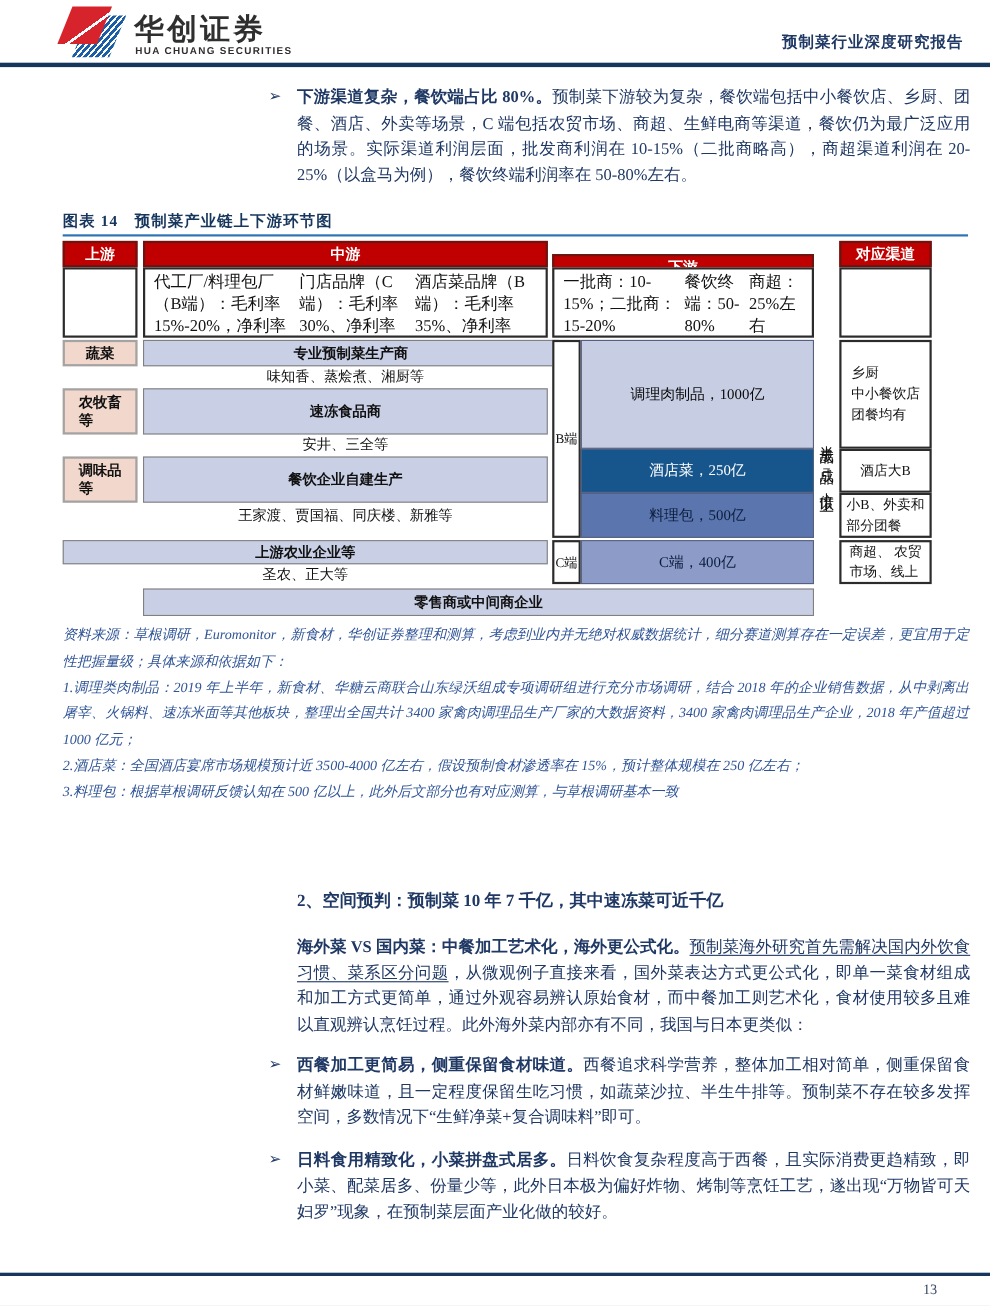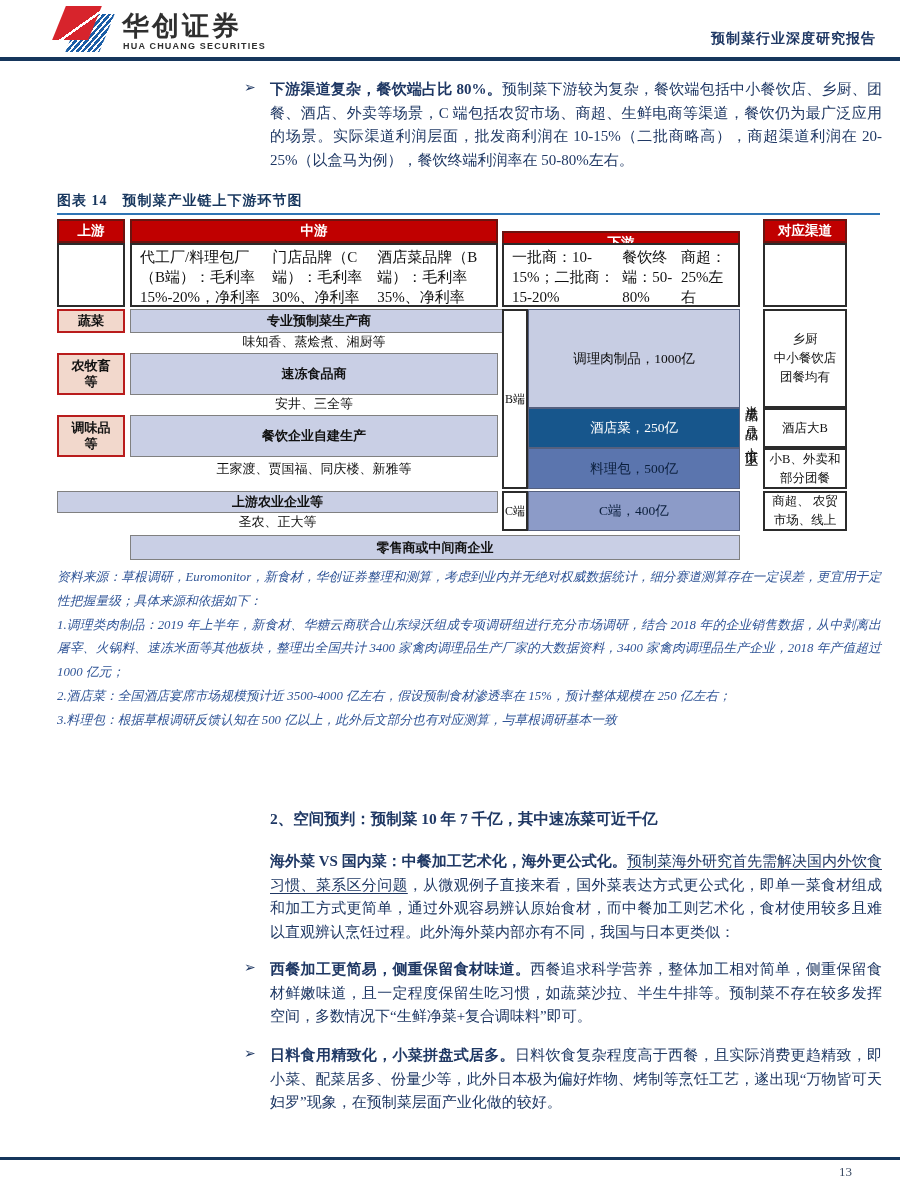--- a/index.html
+++ b/index.html
@@ -22,24 +22,24 @@
         text-align:justify;color:#1f3864;}
   .b-marker{position:absolute;left:244px;width:20px;font-size:14px;color:#1f3864;}
   .bold{font-weight:bold;}
   .uline{text-decoration:underline;text-underline-offset:3px;}
   
   .fig-caption{position:absolute;left:57px;top:192px;font-size:14px;font-weight:bold;color:#17365d;
                letter-spacing:1px;}
   .fig-rule{position:absolute;left:57px;top:213px;width:823px;height:2px;background:#2e74b5;}
   .diagram{position:absolute;left:57px;top:219px;width:790px;height:341px;font-size:13px;color:#111;}
   .dg{position:absolute;box-sizing:border-box;display:flex;align-items:center;justify-content:center;
-      text-align:center;}
+      text-align:left;}
   .hdr{background:#c00000;color:#ffffff;font-weight:bold;border:2px solid #6b1410;font-size:13.5px;}
   .wbox{background:#ffffff;border:2px solid #2b2b2b;}
-  .pink{background:#f2d8cc;border:2px solid #b91c1c;font-weight:bold;line-height:16px;}
+  .pink{background:#f2d8cc;border:2px solid #a3a3a3;font-weight:bold;line-height:16px;}
   .lav{background:#c9cfe5;border:1px solid #808080;font-weight:bold;}
   .plain-ex{background:transparent;}
   .profit{flex-direction:row;align-items:flex-start;justify-content:center;text-align:left;
           padding:2px 8px;line-height:20px;font-size:15px;}
   .blk{border:1px solid #55607f;font-size:13.5px;}
   .pre{white-space:pre-line;}
   .vert{writing-mode:vertical-rl;text-orientation:upright;letter-spacing:2px;font-size:13px;
         line-height:18px;}
   .chan-cell{background:#ffffff;border:2px solid #2b2b2b;font-size:12.5px;line-height:19px;}
   

